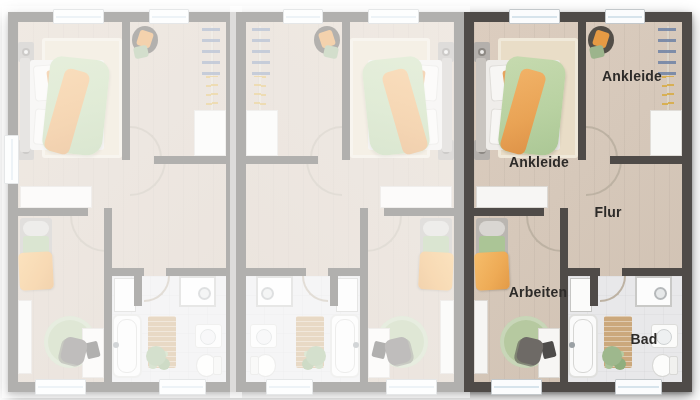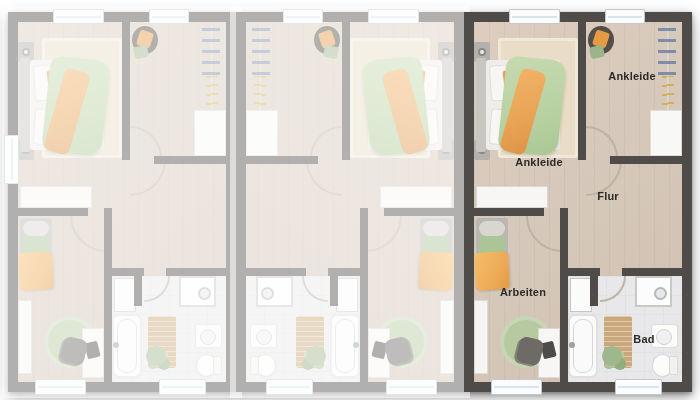--- a/index.html
+++ b/index.html
@@ -151,25 +151,25 @@
   .toilet::after{content:"";position:absolute;right:0;top:4px;width:7px;height:17px;
     background:#f1f1ef;border:1px solid #d8d8d6;border-radius:2px;}
   .bathmat{left:140px;top:304px;width:28px;height:52px;background:#cba87c;border-radius:2px;}
   .bathmat::after{content:"";position:absolute;inset:0;
     background:repeating-linear-gradient(to bottom,rgba(255,255,255,.4) 0 1px,transparent 1px 5px);}
   .plant{left:138px;top:334px;width:20px;height:20px;border-radius:50%;background:#9eb88d;
     box-shadow:8px 8px 0 -4px #8fae7d,-3px 9px 0 -6px #a9c298,9px -2px 0 -7px #b4ca9f;}
 
   
   .room-label{position:absolute;z-index:20;transform:translate(-50%,-50%);
-    font-size:11px;font-weight:bold;color:#2d2b29;white-space:nowrap;letter-spacing:.2px;}
+    font-size:14px;font-weight:bold;color:#2d2b29;white-space:nowrap;letter-spacing:.2px;}
   .lbl-schlafen{left:75px;top:150px;}
   .lbl-ankleide{left:168px;top:64px;}
-  .lbl-flur{left:144px;top:184px;}
-  .lbl-arbeiten{left:59px;top:280px;}
+  .lbl-flur{left:144px;top:200px;}
+  .lbl-arbeiten{left:74px;top:280px;}
   .lbl-bad{left:180px;top:327px;}
 </style>
 </head>
 <body>
 
 <div class="stage">
   <div class="building-shadow"></div>
   <div class="unit washed pos-left">
     <div class="unit-inner">
   <div class="floor-main f"></div>

